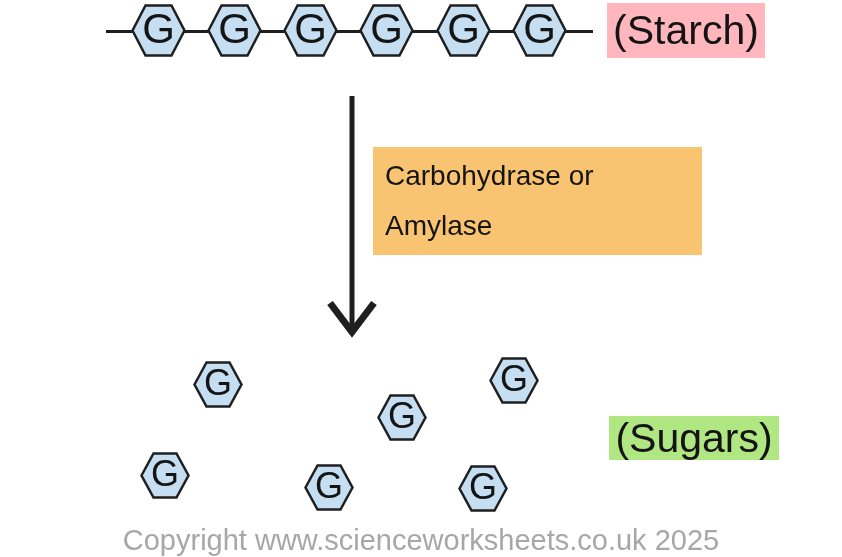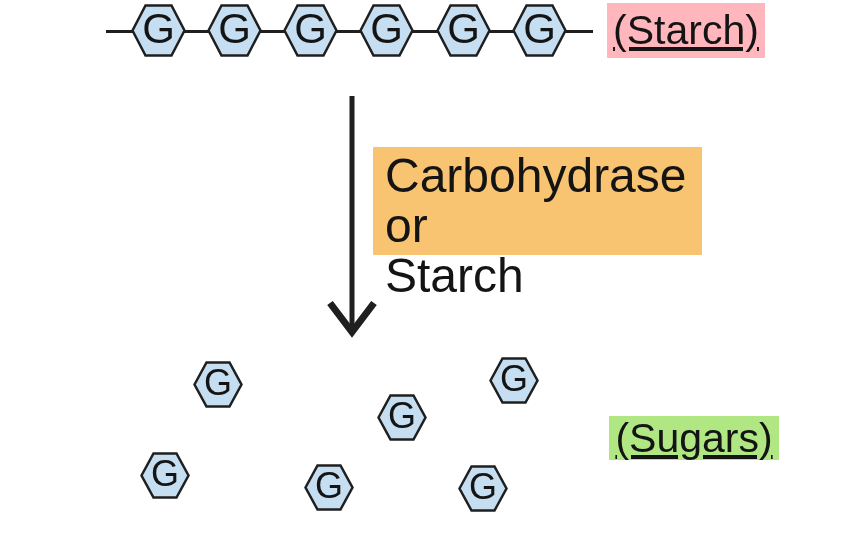--- a/index.html
+++ b/index.html
@@ -55,35 +55,34 @@
   .hex-sugar { width: 50px; height: 47px; }
   .hex-sugar .hex-label { font-size: 36px; }
   .tag-label {
     position: absolute;
     display: flex;
     align-items: center;
     justify-content: center;
     color: var(--text);
     font-size: 41px;
     z-index: 2;
-    text-decoration: underline;
   }
   .starch-label { left: 607px; top: 3px; width: 158px; height: 55px; background: var(--starch-bg); }
   .sugars-label { left: 609px; top: 416px; width: 170px; height: 44px; background: var(--sugars-bg); }
   .arrow-svg { position: absolute; left: 324px; top: 93px; z-index: 1; }
   .arrow-svg line, .arrow-svg polyline { stroke: var(--outline); fill: none; }
   .enzyme-box {
     position: absolute;
     left: 373px;
     top: 147px;
     width: 329px;
     height: 108px;
     background: var(--enzyme-bg);
     color: var(--text);
-    font-size: 48px;
+    font-size: 28px;
     line-height: 50px;
     padding: 4px 0 0 12px;
     box-sizing: border-box;
     z-index: 2;
   }
   .copyright {
     position: absolute;
     left: 0;
     top: 524px;
     width: 100%;
@@ -139,21 +138,21 @@
 
   <div class="tag-label starch-label">(Starch)</div>
 
   <svg class="arrow-svg" width="56" height="245" viewBox="0 0 56 245">
     <line x1="28" y1="3" x2="28" y2="237" stroke-width="5"></line>
     <polyline points="6,210 28,239 50,210" stroke-width="7"></polyline>
   </svg>
 
   <div class="enzyme-box">
     <div>Carbohydrase or</div>
-    <div>Starch</div>
+    <div>Amylase</div>
   </div>
 
   <div class="hex hex-sugar" style="left:193px; top:361px;">
     <svg viewBox="0 0 50 47">
         <polygon points="1.5,23.5 13.5,1.5 36.5,1.5 48.5,23.5 36.5,45.5 13.5,45.5"></polygon>
       </svg>
     <span class="hex-label">G</span>
   </div>
   <div class="hex hex-sugar" style="left:377px; top:394px;">
     <svg viewBox="0 0 50 47">
@@ -181,14 +180,15 @@
   </div>
   <div class="hex hex-sugar" style="left:458px; top:465px;">
     <svg viewBox="0 0 50 47">
         <polygon points="1.5,23.5 13.5,1.5 36.5,1.5 48.5,23.5 36.5,45.5 13.5,45.5"></polygon>
       </svg>
     <span class="hex-label">G</span>
   </div>
 
   <div class="tag-label sugars-label">(Sugars)</div>
 
+  <div class="copyright">Copyright www.scienceworksheets.co.uk 2025</div>
 
 </div>
 
 </body></html>

